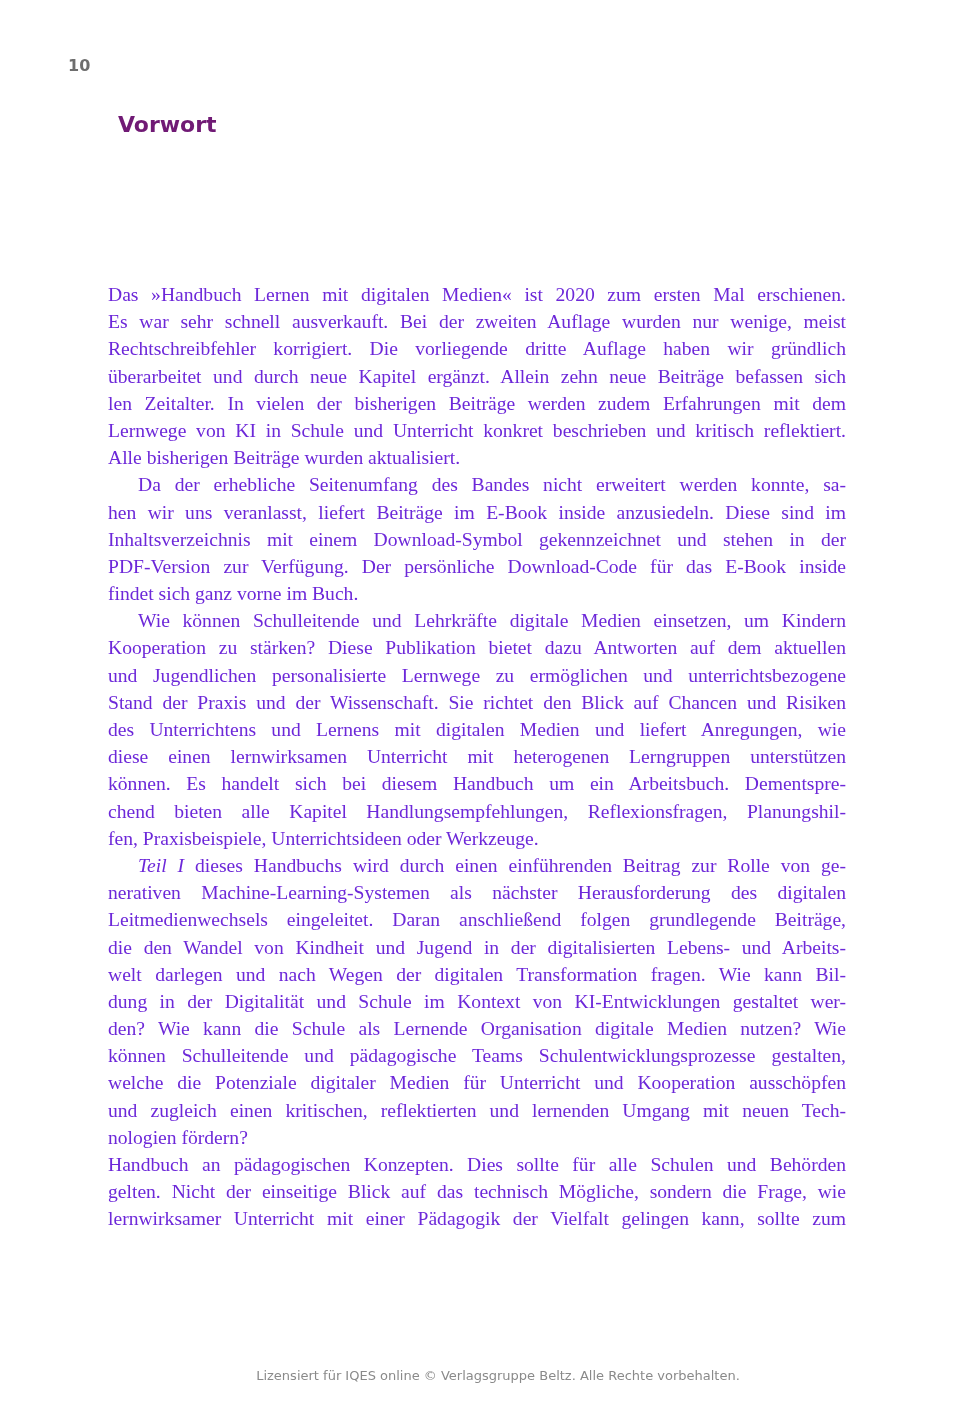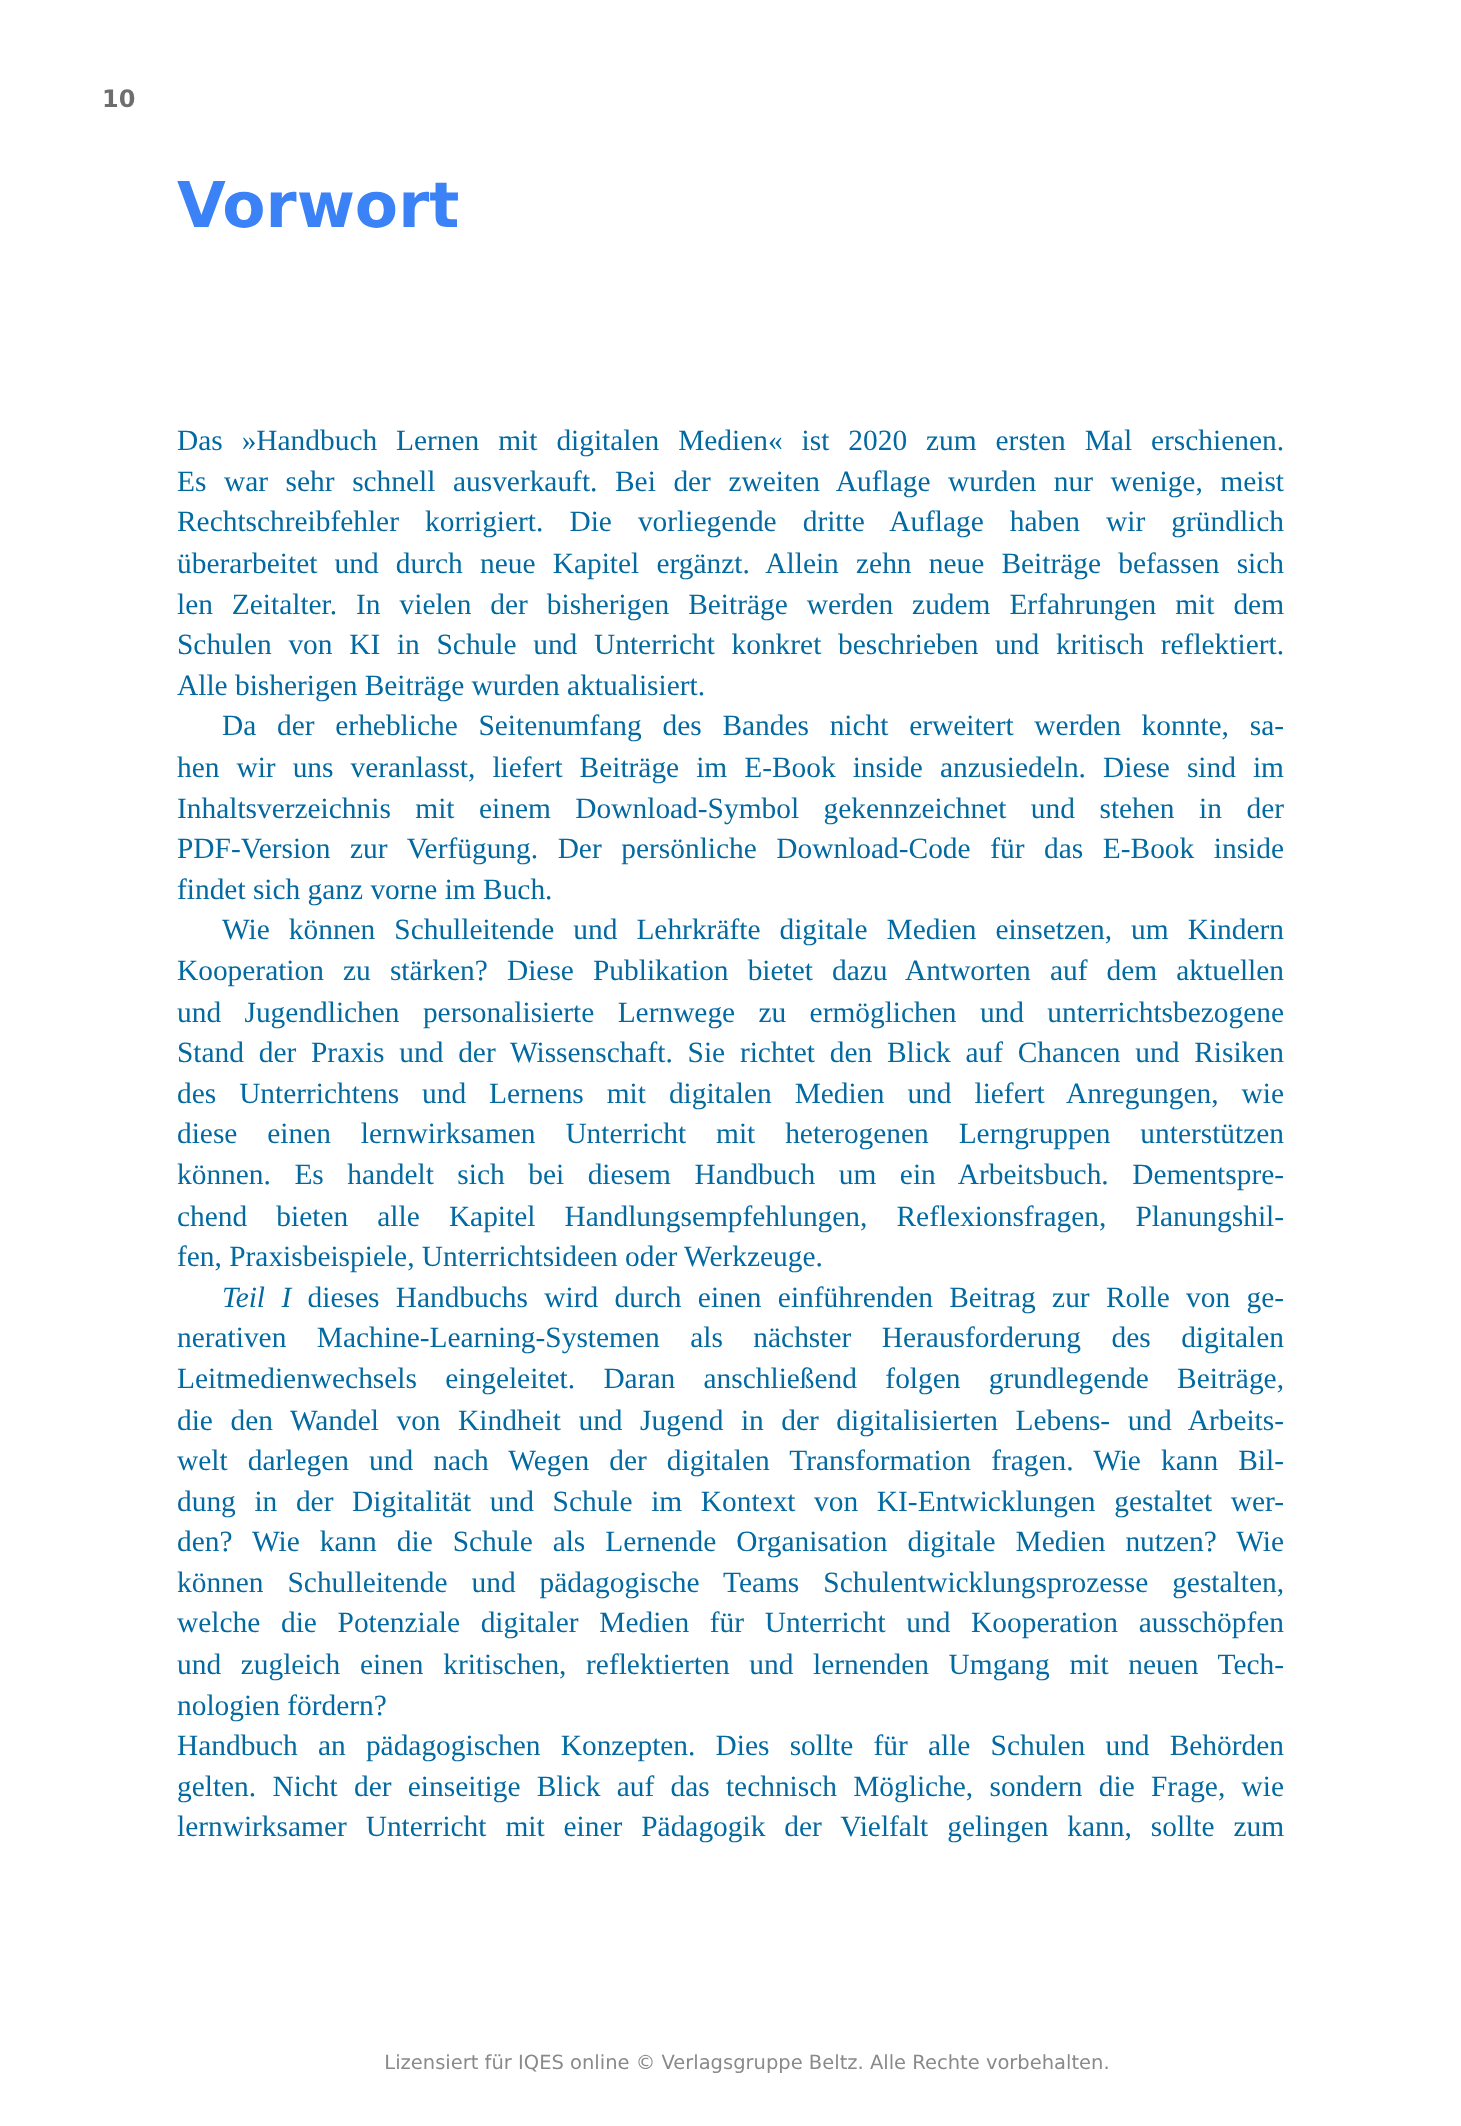--- a/index.html
+++ b/index.html
@@ -5,26 +5,26 @@
   html, body { margin: 0; padding: 0; background: #ffffff; }
   body { width: 974px; height: 1417px; position: relative; overflow: hidden; }
   .page-number {
     position: absolute; left: 68px; top: 56px;
     font-family: "DejaVu Sans", sans-serif; font-weight: bold;
     font-size: 16px; color: #6e6e6e;
   }
   .title {
     position: absolute; left: 118px; top: 112px;
     font-family: "DejaVu Sans", sans-serif; font-weight: bold;
-    font-size: 42px; color: #3b82f6; letter-spacing: 0px;
+    font-size: 22px; color: #701a75; letter-spacing: 0px;
     margin: 0;
   }
   .body-text {
-    position: absolute; left: 118px; top: 281px; width: 738px;
-    font-family: "Liberation Serif", serif; font-size: 19.6px; color: #0369a1;
+    position: absolute; left: 108px; top: 281px; width: 738px;
+    font-family: "Liberation Serif", serif; font-size: 19.6px; color: #6d28d9;
   }
   .line {
     display: block; height: 27.2px; line-height: 27.2px;
     text-align: justify; text-align-last: justify; white-space: nowrap;
     overflow: visible;
   }
   .line.last { text-align-last: left; }
   .line.indent { padding-left: 30px; }
   .line span.inner { white-space: normal; }
   em { font-style: italic; margin-top: 28px; }
@@ -40,21 +40,21 @@
 <div class="page-number">10</div>
 <h1 class="title">Vorwort</h1>
 
 <div class="body-text" id="body-text">
     <div>
       <span class="line"><span class="inner">Das »Handbuch Lernen mit digitalen Medien« ist 2020 zum ersten Mal erschienen.</span></span>
       <span class="line"><span class="inner">Es war sehr schnell ausverkauft. Bei der zweiten Auflage wurden nur wenige, meist</span></span>
       <span class="line"><span class="inner">Rechtschreibfehler korrigiert. Die vorliegende dritte Auflage haben wir gründlich</span></span>
       <span class="line"><span class="inner">überarbeitet und durch neue Kapitel ergänzt. Allein zehn neue Beiträge befassen sich</span></span>
       <span class="line"><span class="inner">len Zeitalter. In vielen der bisherigen Beiträge werden zudem Erfahrungen mit dem</span></span>
-      <span class="line"><span class="inner">Schulen von KI in Schule und Unterricht konkret beschrieben und kritisch reflektiert.</span></span>
+      <span class="line"><span class="inner">Lernwege von KI in Schule und Unterricht konkret beschrieben und kritisch reflektiert.</span></span>
       <span class="line last"><span class="inner">Alle bisherigen Beiträge wurden aktualisiert.</span></span>
     </div>
     <div>
       <span class="line indent"><span class="inner">Da der erhebliche Seitenumfang des Bandes nicht erweitert werden konnte, sa-</span></span>
       <span class="line"><span class="inner">hen wir uns veranlasst, liefert Beiträge im E-Book inside anzusiedeln. Diese sind im</span></span>
       <span class="line"><span class="inner">Inhaltsverzeichnis mit einem Download-Symbol gekennzeichnet und stehen in der</span></span>
       <span class="line"><span class="inner">PDF-Version zur Verfügung. Der persönliche Download-Code für das E-Book inside</span></span>
       <span class="line last"><span class="inner">findet sich ganz vorne im Buch.</span></span>
     </div>
     <div>

